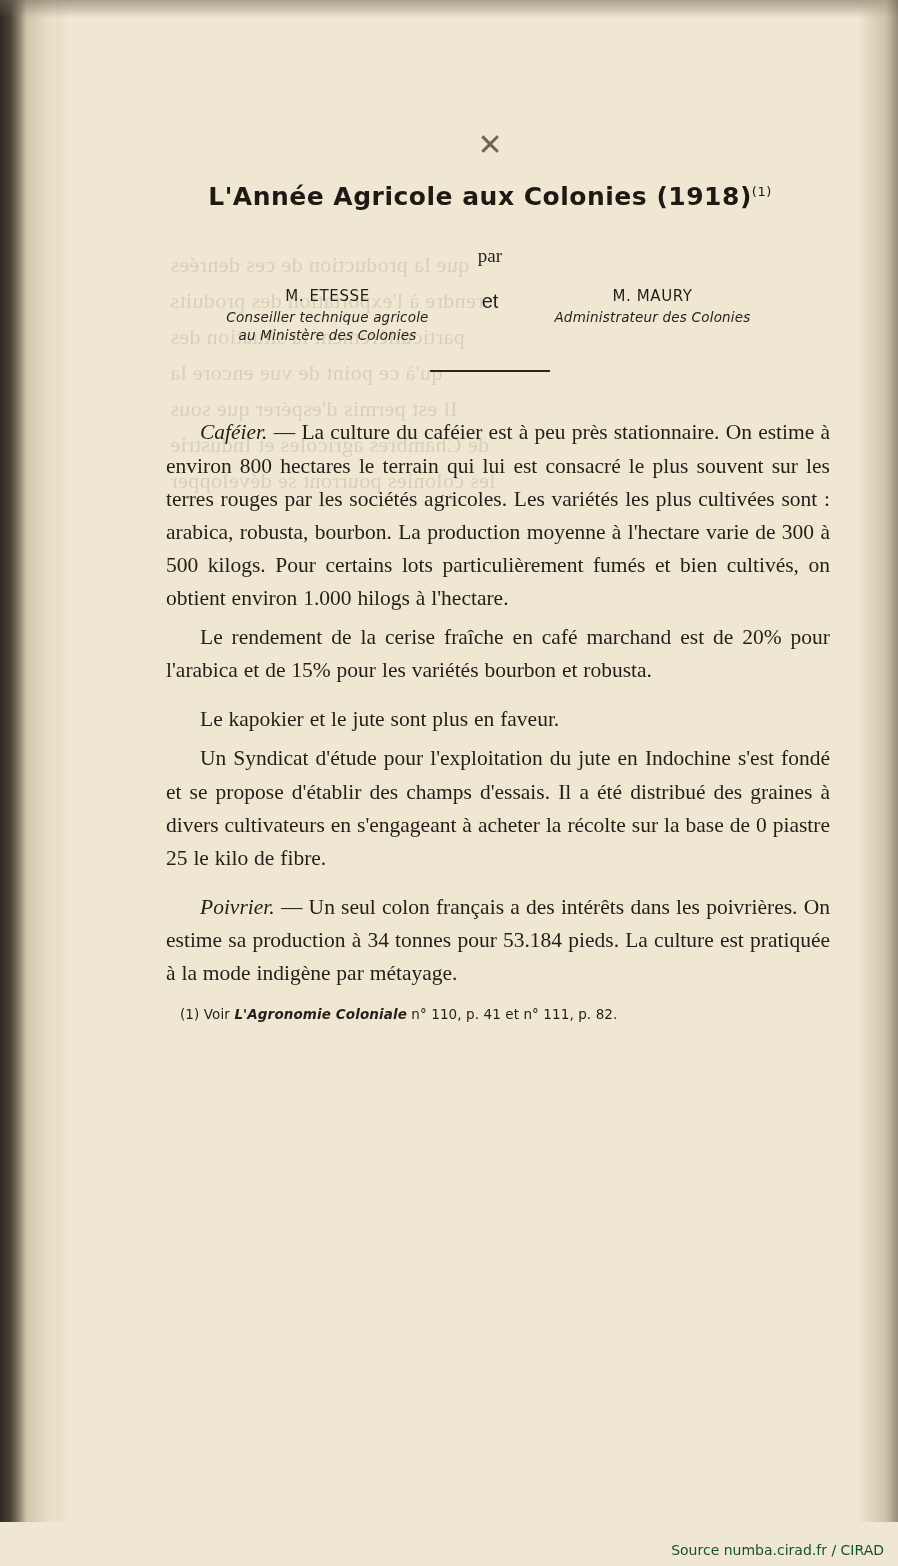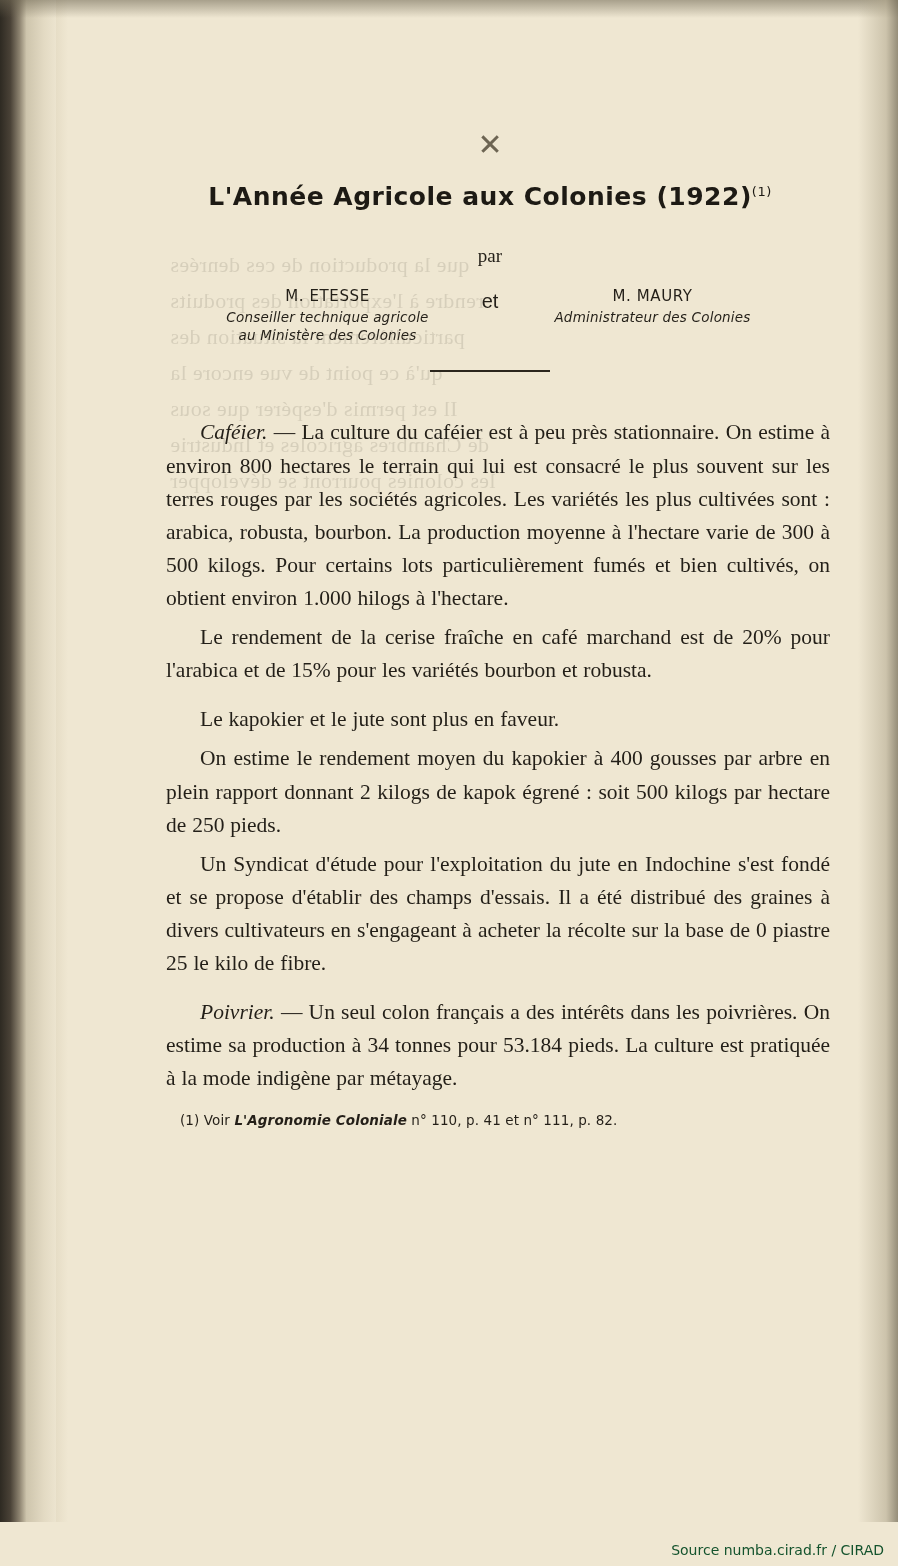--- a/index.html
+++ b/index.html
@@ -200,21 +200,21 @@
   <div class="bleed" style="left:170px; top:324px;">particulièrement la situation des</div>
   <div class="bleed" style="left:170px; top:360px;">qu'à ce point de vue encore la</div>
   <div class="bleed" style="left:170px; top:396px;">Il est permis d'espérer que sous</div>
   <div class="bleed" style="left:170px; top:432px;">de Chambres agricoles et Industrie</div>
   <div class="bleed" style="left:170px; top:468px;">les colonies pourront se développer</div>
 
   <div class="content">
 
     <div class="xmark">✕</div>
 
-    <h1 class="title"><span>L'Année Agricole aux Colonies (1922)</span><span class="fn">(1)</span></h1>
+    <h1 class="title"><span>L'Année Agricole aux Colonies (1918)</span><span class="fn">(1)</span></h1>
 
     <div class="par-line">par</div>
 
     <div class="authors">
       <div class="author-block">
         <div class="author-name">M. ETESSE</div>
         <div class="author-role">
           <span>Conseiller technique agricole</span>
           <span class="l2">au Ministère des Colonies</span>
         </div>
@@ -230,21 +230,20 @@
 
     <div class="rule"></div>
 
     <p class="body"><span class="it">Caféier.</span><span> — </span><span>La culture du caféier est à peu près stationnaire. On estime à environ 800 hectares le terrain qui lui est consacré le plus souvent sur les terres rouges par les sociétés agricoles. Les variétés les plus cultivées sont : arabica, robusta, bourbon. La production moyenne à l'hectare varie de 300 à 500 kilogs. Pour certains lots particulièrement fumés et bien cultivés, on obtient environ 1.000 hilogs à l'hectare.</span></p>
 
     <p class="body"><span>Le rendement de la cerise fraîche en café marchand est de 20% pour l'arabica et de 15% pour les variétés bourbon et robusta.</span></p>
 
 
     <p class="body gap"><span>Le kapokier et le jute sont plus en faveur.</span></p>
 
-    <p class="body"><span>On estime le rendement moyen du kapokier à 400 gousses par arbre en plein rapport donnant 2 kilogs de kapok égrené : soit 500 kilogs par hectare de 250 pieds.</span></p>
 
     <p class="body"><span>Un Syndicat d'étude pour l'exploitation du jute en Indochine s'est fondé et se propose d'établir des champs d'essais. Il a été distribué des graines à divers cultivateurs en s'engageant à acheter la récolte sur la base de 0 piastre 25 le kilo de fibre.</span></p>
 
     <p class="body gap"><span class="it">Poivrier.</span><span> — </span><span>Un seul colon français a des intérêts dans les poivrières. On estime sa production à 34 tonnes pour 53.184 pieds. La culture est pratiquée à la mode indigène par métayage.</span></p>
 
     <div class="footnote-wrap">
       <div class="footnote"><span>(1)</span><span> Voir </span><span class="it">L'Agronomie Coloniale</span><span> n° 110, p. 41 et n° 111, p. 82.</span></div>
     </div>
 
   </div>

